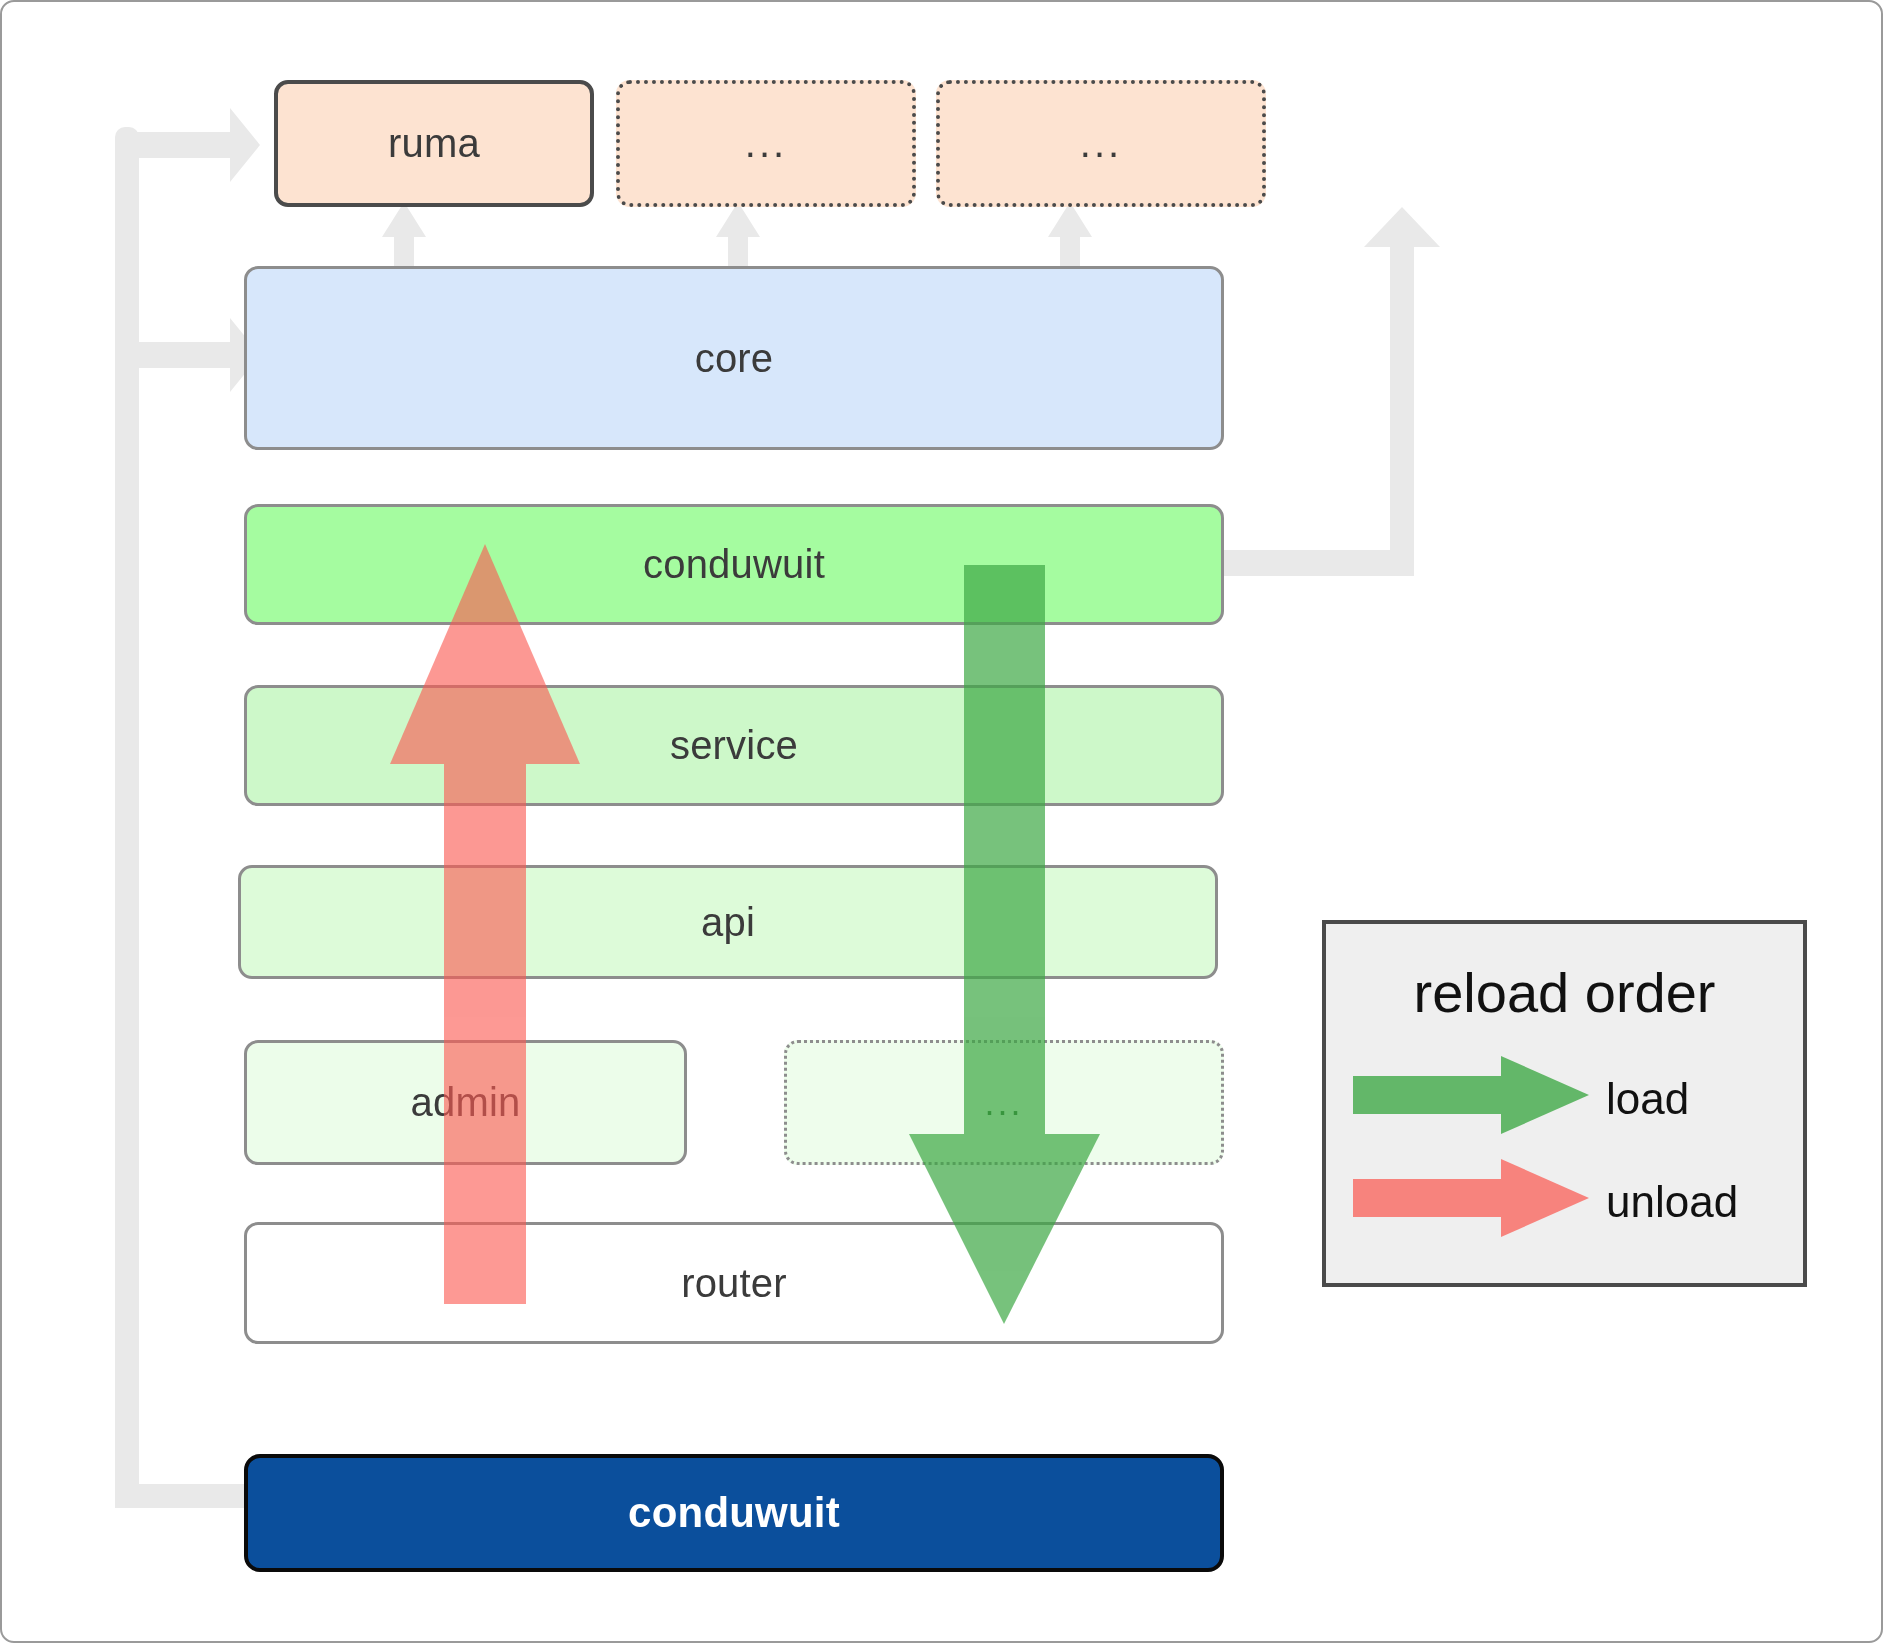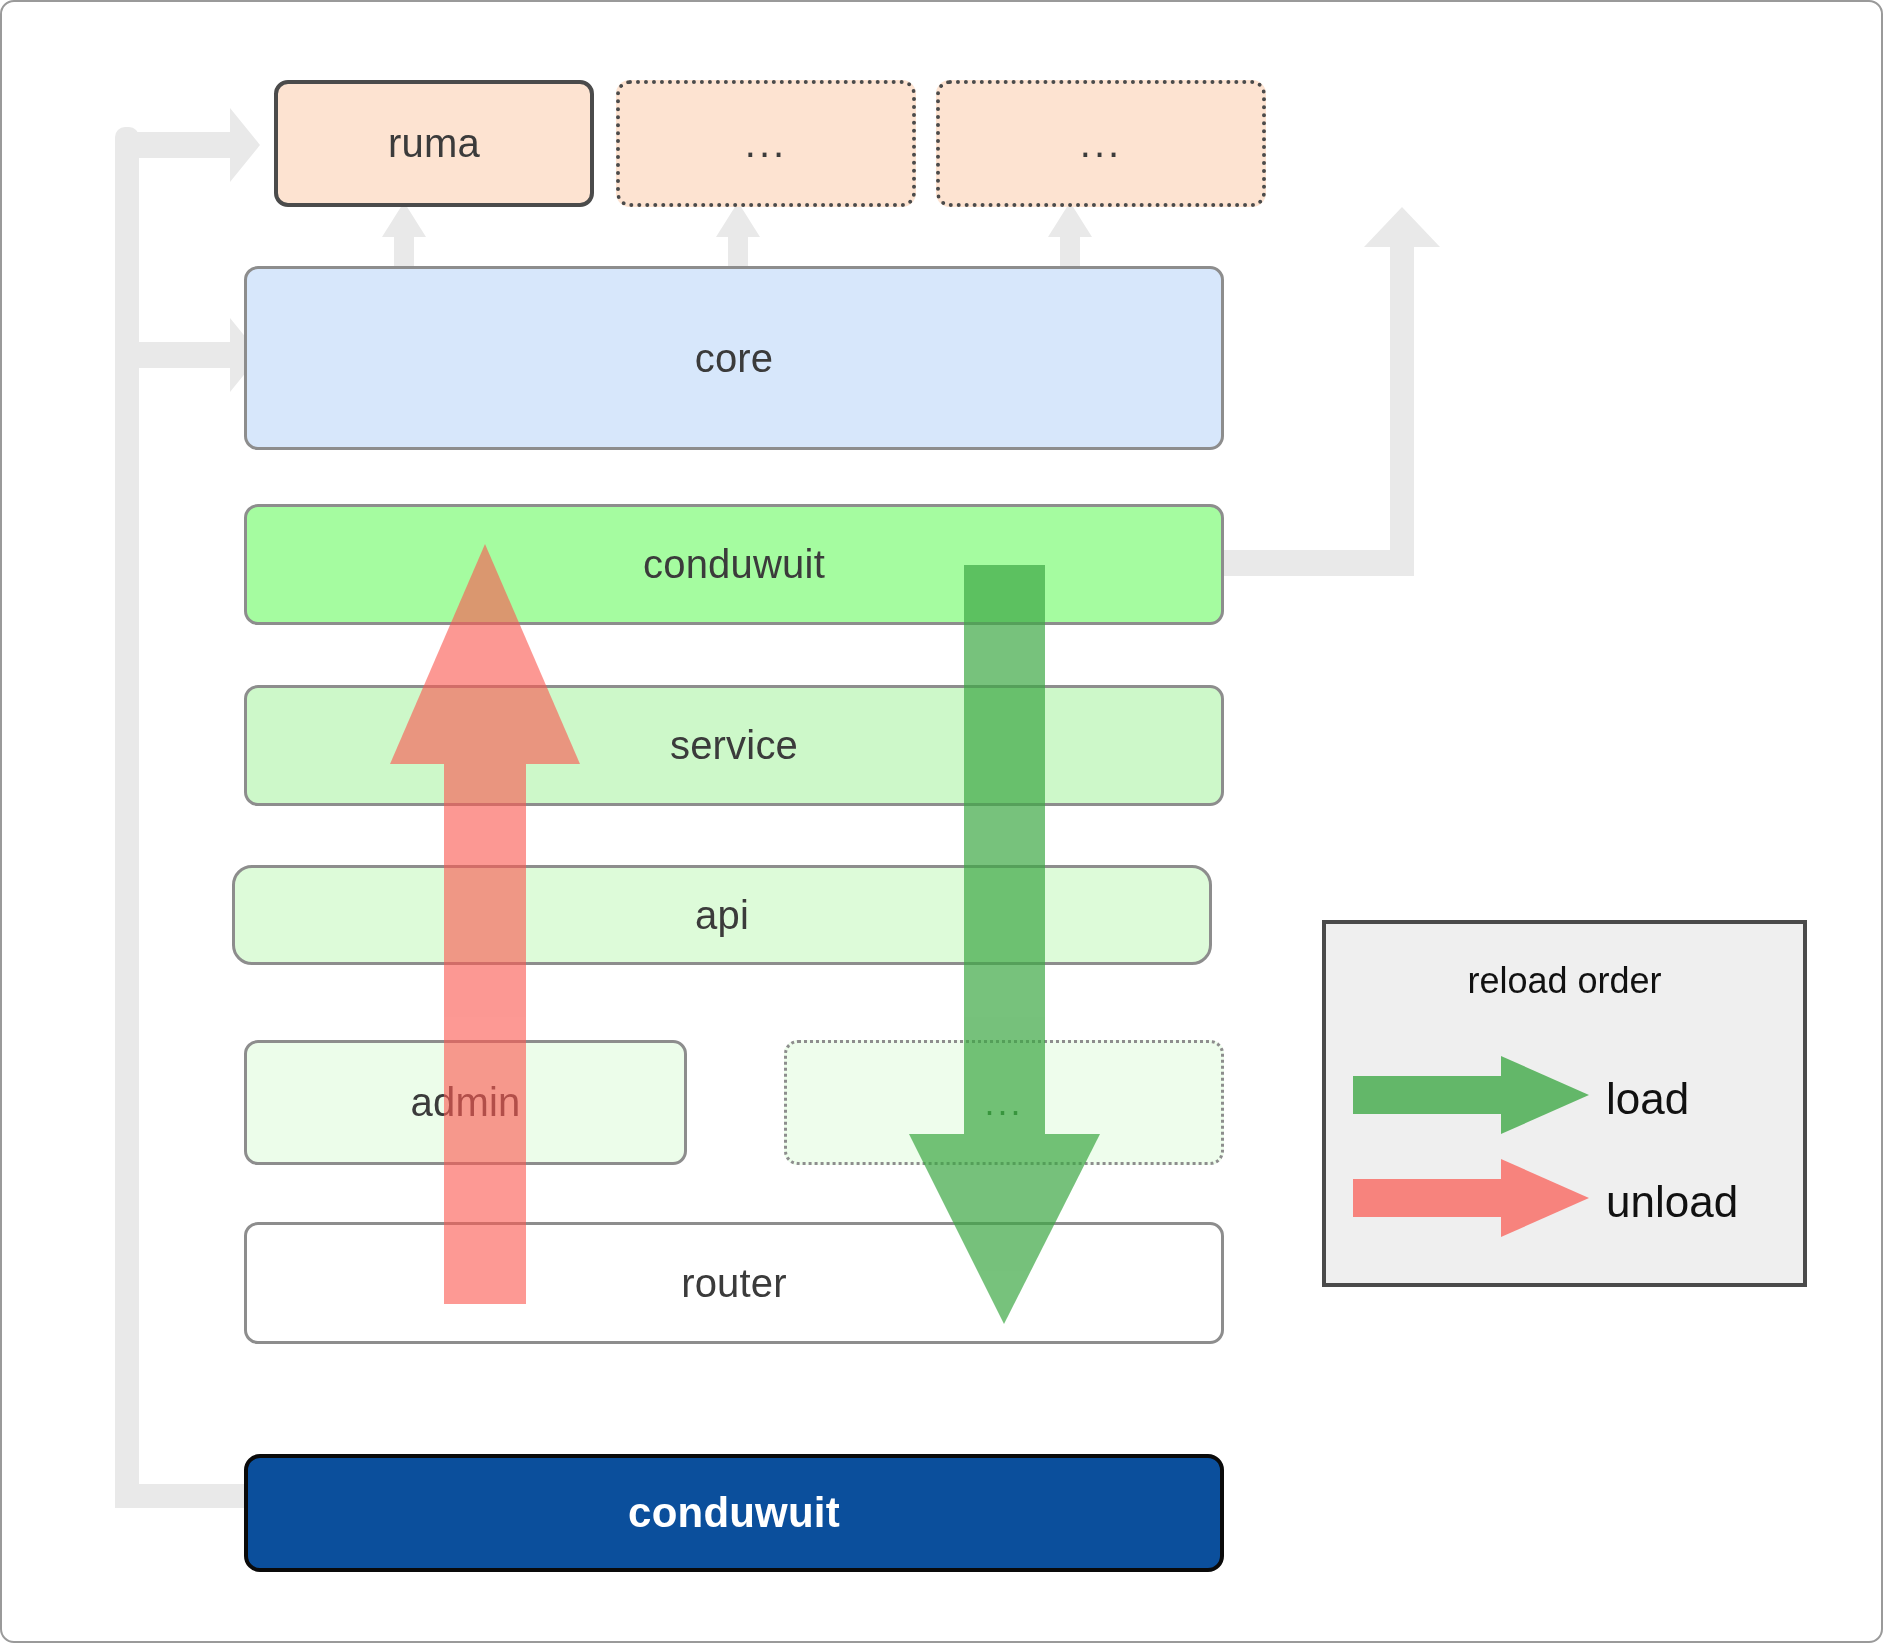--- a/index.html
+++ b/index.html
@@ -59,21 +59,21 @@
 
   
   .legend{
     position:absolute;
     background:#efefef;
     border:4px solid #4a4a4a;
     box-sizing:border-box;
   }
   .legend-title{
     position:absolute;left:0;right:0;top:36px;
-    text-align:center;font-size:36px;color:#111;
+    text-align:center;font-size:56px;color:#111;
   }
   .legend-label{
     position:absolute;font-size:44px;color:#111;
   }
 
   .big-arrow{position:absolute;pointer-events:none;}
 </style>
 </head>
 <body>
 
@@ -125,21 +125,21 @@
   </div>
 
   <div class="box layer database" style="left:242px;top:502px;width:980px;height:121px;">
     <span>conduwuit</span>
   </div>
 
   <div class="box layer service" style="left:242px;top:683px;width:980px;height:121px;">
     <span>service</span>
   </div>
 
-  <div class="box layer api" style="left:230px;top:863px;width:980px;height:100px;border-radius:20px;">
+  <div class="box layer api" style="left:236px;top:863px;width:980px;height:114px;">
     <span>api</span>
   </div>
 
   <div class="box layer admin" style="left:242px;top:1038px;width:443px;height:125px;">
     <span>admin</span>
   </div>
 
   <div class="box layer dotted dots-box" style="left:782px;top:1038px;width:440px;height:125px;">
     <span class="dots">...</span>
   </div>

